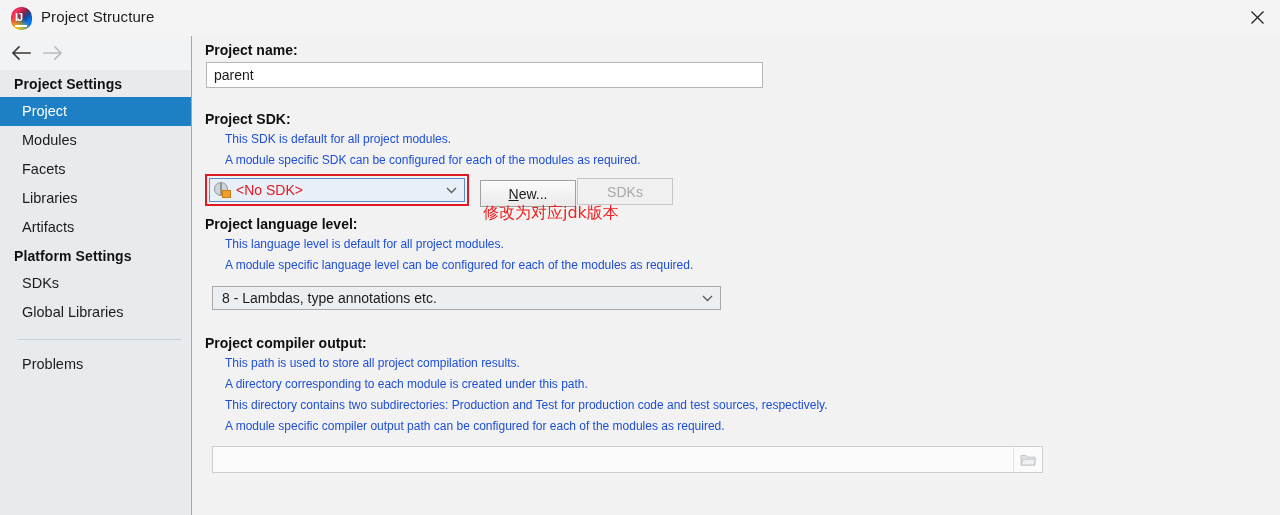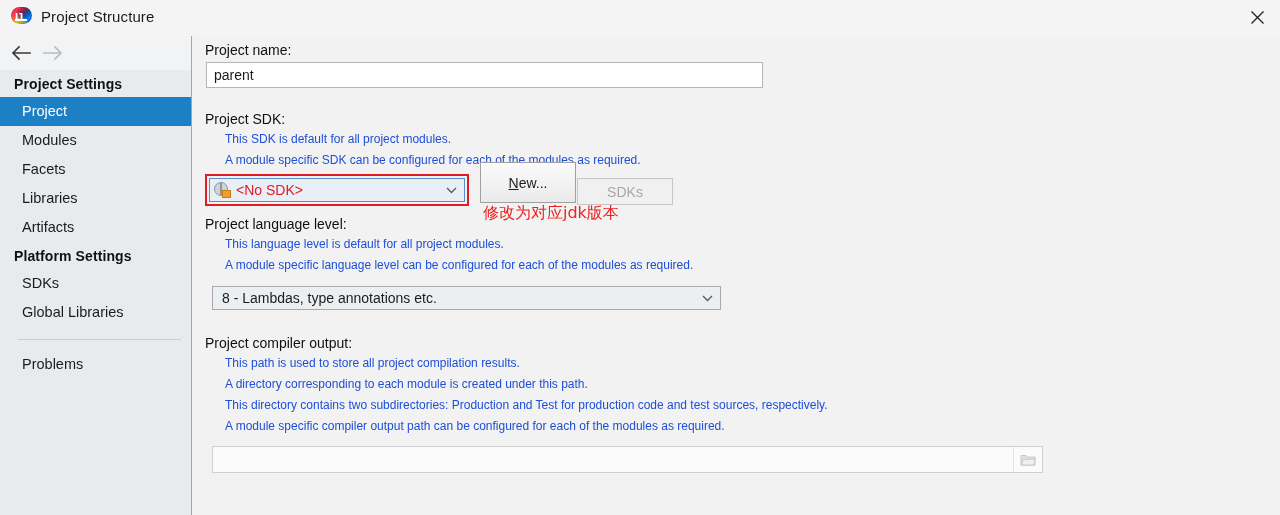--- a/index.html
+++ b/index.html
@@ -29,21 +29,21 @@
   .titlebar {
     position: absolute;
     left: 0; top: 0;
     width: 1280px; height: 36px;
     background: #f4f4f4;
     border-bottom: 1px solid #e6e6e6;
   }
   .app-icon {
     position: absolute;
     left: 11px; top: 7px;
-    width: 21px; height: 17px;
+    width: 21px; height: 23px;
     border-radius: 10px;
     background:
       linear-gradient(135deg, #fe315d 0%, #fe315d 22%, rgba(254,49,93,0) 60%),
       linear-gradient(45deg, #ffd500 0%, #ffd500 18%, rgba(255,213,0,0) 55%),
       linear-gradient(315deg, #087cfa 0%, #087cfa 25%, rgba(8,124,250,0) 62%),
       #1a1130;
     box-shadow: inset 0 0 0 1px rgba(0,0,0,.15);
   }
   .app-icon .ij-mark {
     position: absolute;
@@ -135,21 +135,21 @@
   
   .content {
     position: absolute;
     left: 193px; top: 36px;
     width: 1087px; height: 479px;
     background: #f2f2f2;
     overflow: hidden;
   }
   .section-label {
     position: absolute;
-    font-weight: normal;
+    font-weight: bold;
     font-size: 14px;
     color: #101010;
     white-space: nowrap;
   }
   .desc-line {
     position: absolute;
     font-size: 12px;
     color: #1d4ed8;
     white-space: nowrap;
     margin-left: 20px;
@@ -389,21 +389,21 @@
         </span>
         <span>&lt;No SDK&gt;</span>
       </span>
       <span class="chev">
         <svg width="11" height="8" viewBox="0 0 11 8" aria-hidden="true">
           <path d="M1 2 L5.5 6.5 L10 2" stroke="#5a5a5a" stroke-width="1.3" fill="none"></path>
         </svg>
       </span>
     </div>
 
-    <div class="button" style="left:287px; top:126px; width:96px; height:41px;">
+    <div class="button" style="left:287px; top:144px; width:96px; height:27px;">
       <span><span class="mn">N</span><span>ew...</span></span>
     </div>
     <div class="button disabled" style="left:384px; top:142px; width:96px; height:27px;">
       <span>SDKs</span>
     </div>
 
     <div class="annotation" style="left:290px; top:167px;">修改为对应jdk版本</div>
 
     <div class="section-label" style="left:12px; top:180px;">Project language level:</div>
     <div class="desc-line" style="left:12px; top:201px;">This language level is default for all project modules.</div>

